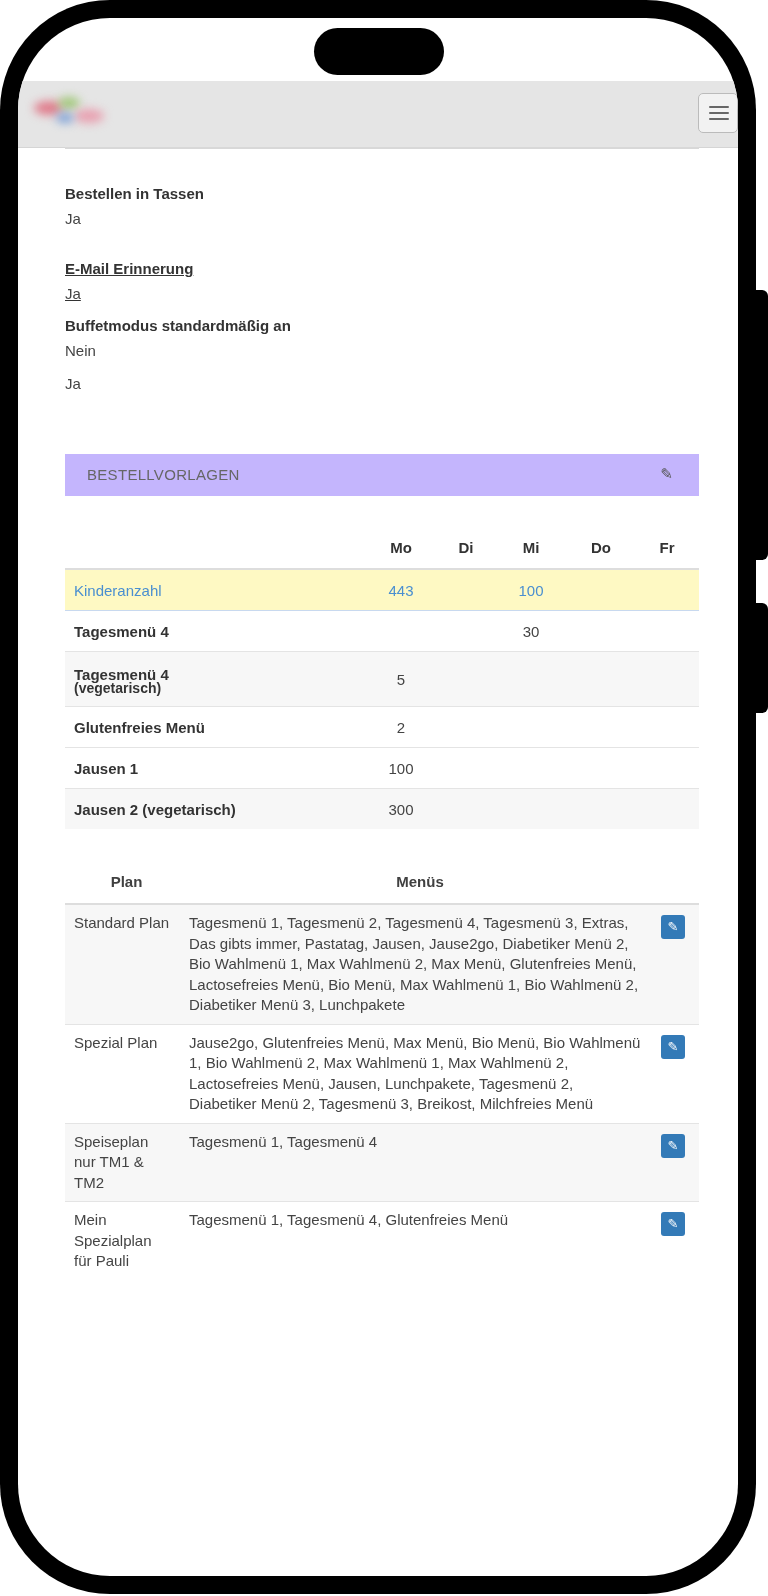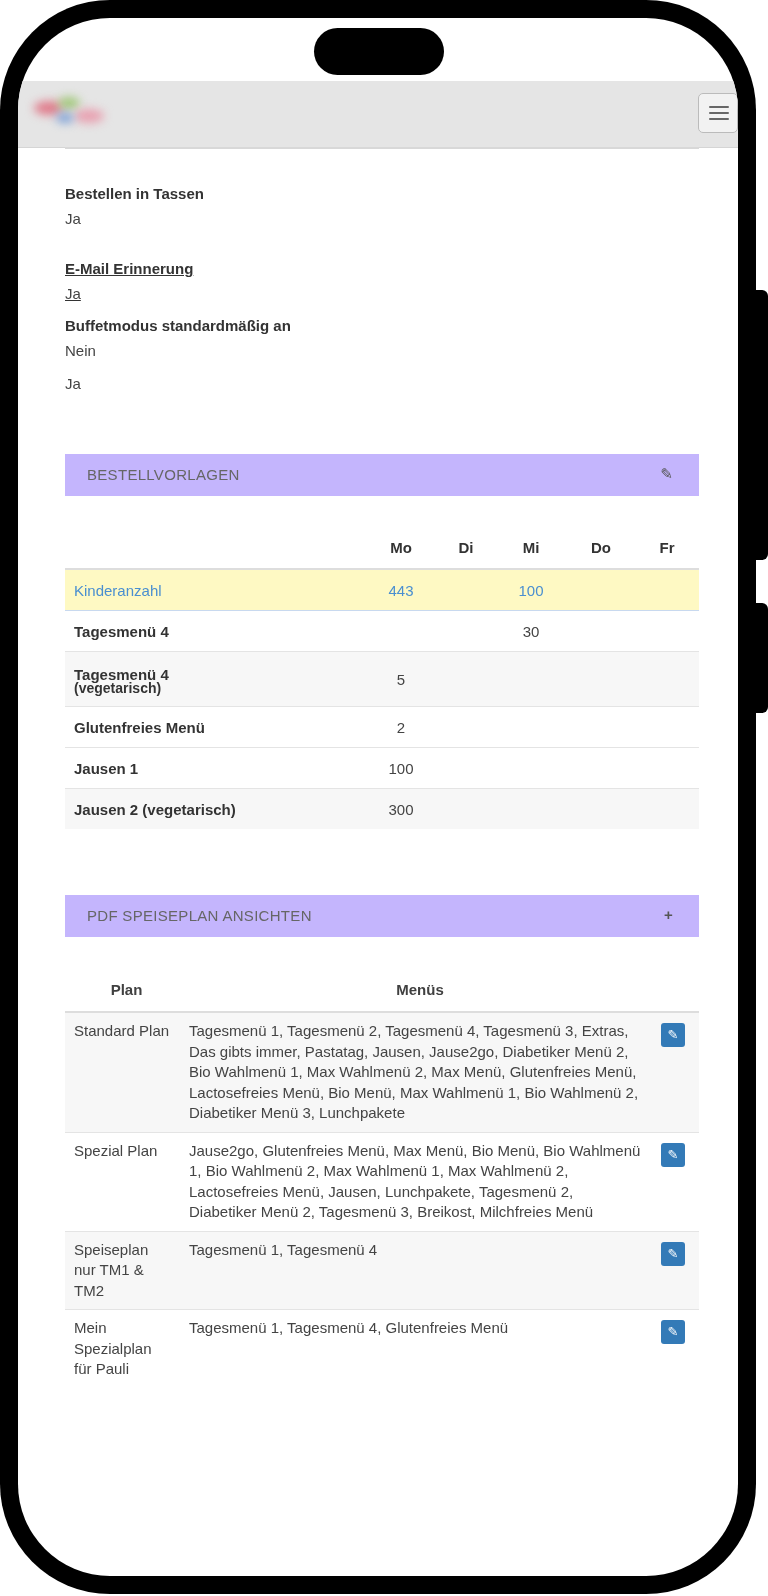--- a/index.html
+++ b/index.html
@@ -178,24 +178,20 @@
           <td class="name">Jausen 2 (vegetarisch)</td>
           <td>300</td>
           <td></td>
           <td></td>
           <td></td>
           <td></td>
         </tr>
       </tbody>
     </table>
 
-    <div class="panel-head" style="margin-top:66px;">
-      <span class="title">PDF SPEISEPLAN ANSICHTEN</span>
-      <span class="icon" style="font-weight:bold;">+</span>
-    </div>
 
     <table class="plans" style="margin-top:30px;">
       <colgroup>
           <col style="width:115px">
           <col style="width:472px">
           <col style="width:47px">
         </colgroup>
       <thead>
         <tr>
           <th>Plan</th>

